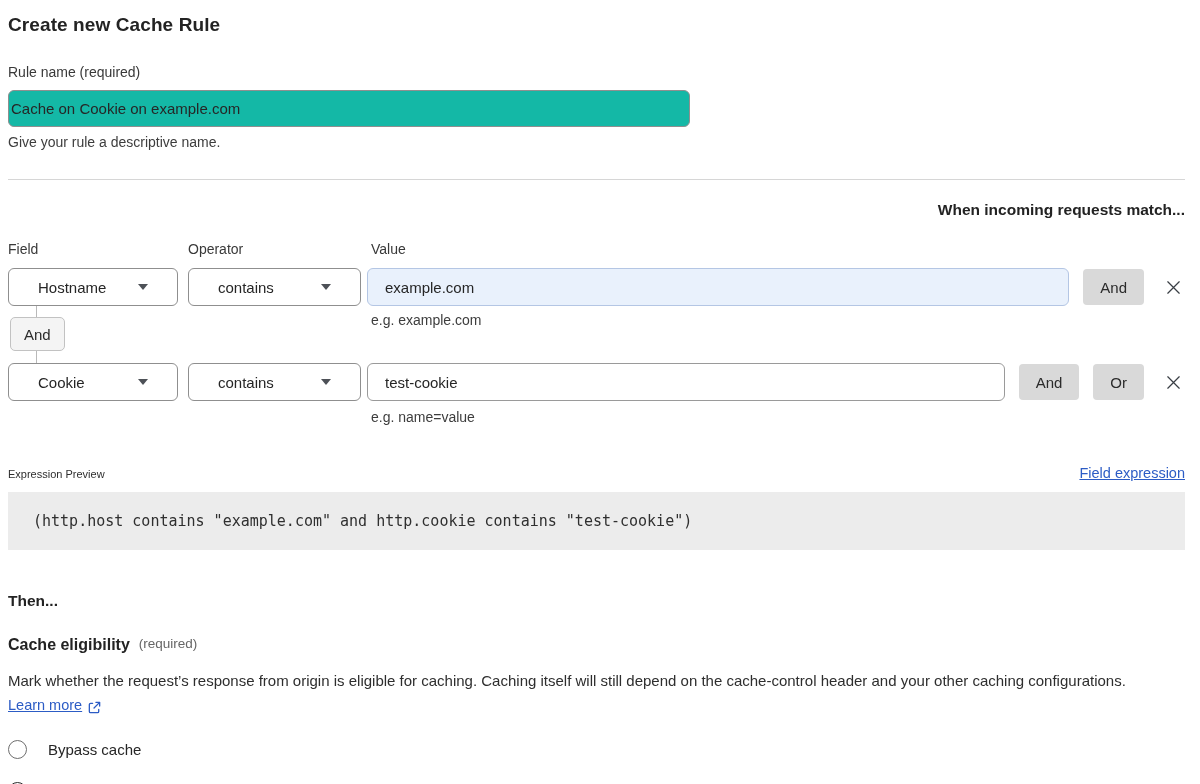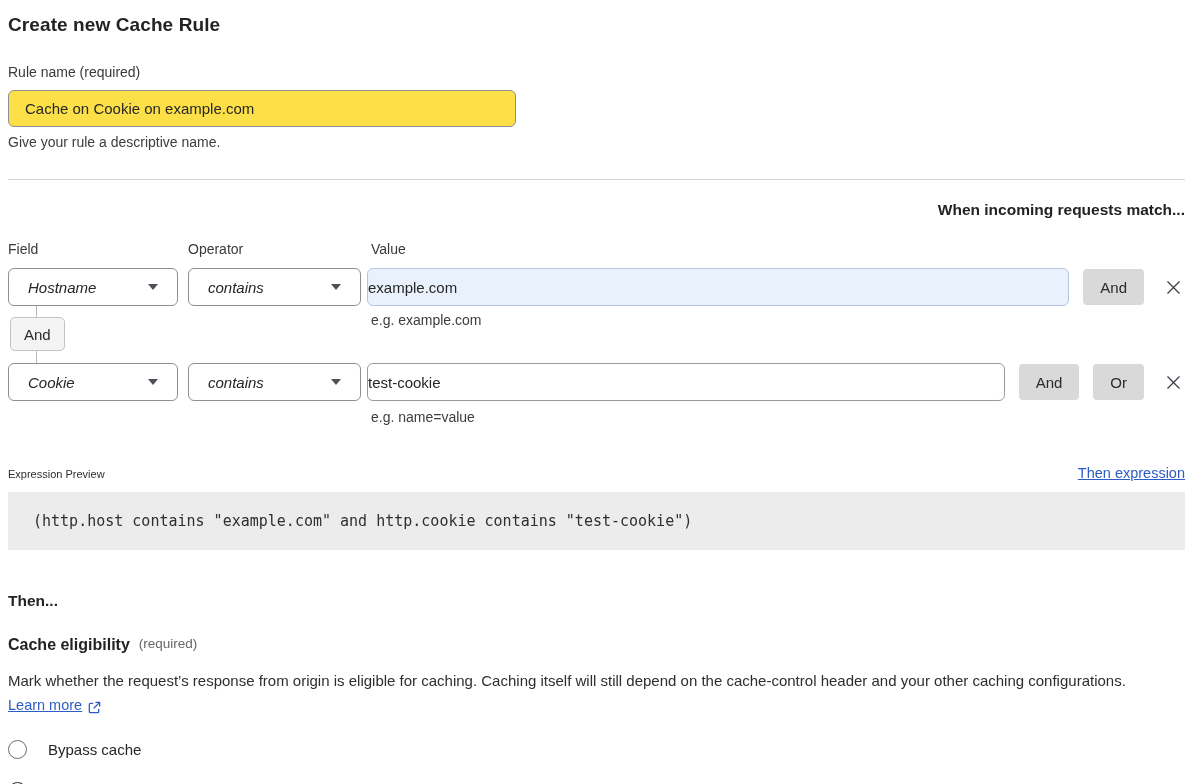--- a/index.html
+++ b/index.html
@@ -9,51 +9,51 @@
     color: #2e2e2e;
     padding: 8px 7px 20px 8px;
   }
   .content { width: 1177px; position: relative; }
 
   h1.page-title { font-size: 19px; font-weight: 700; color: #232323; letter-spacing: .1px; margin-top: 6px; }
 
   .field-label { font-size: 14px; color: #393939; }
   .rule-name-label { margin-top: 28px; }
   .rule-name-input {
-    display: block; margin-top: 10px; width: 508px; height: 37px;
-    border: 1px solid #8f8f8f; border-radius: 6px; padding: 0 16px;
+    display: block; margin-top: 10px; width: 682px; height: 37px;
+    border: 1px solid #8f8f8f; border-radius: 6px; padding: 0 2px;
     font-family: "Liberation Sans", sans-serif; font-size: 15px; color: #262626;
-    background: #fde047; outline: none;
+    background: #14b8a6; outline: none;
   }
   .help-text { margin-top: 7px; font-size: 14px; color: #3d3d3d; }
 
   .divider { border: none; border-top: 1px solid #d6d6d6; margin-top: 29px; }
 
   .match-heading { margin-top: 21px; font-size: 15.5px; font-weight: 700; color: #232323; text-align: right; }
 
   .col-labels { display: flex; margin-top: 22px; }
   .col-label-field { width: 180px; }
   .col-label-operator { width: 183px; }
   .col-label-value { flex: 1; }
 
   .condition-row { display: flex; align-items: center; margin-top: 11px; }
   .select-box {
     height: 38px; border: 1px solid #8f8f8f; border-radius: 6px; background: #fff;
     display: flex; align-items: center; justify-content: space-between;
-    padding: 0 19px; font-size: 15px; color: #262626; cursor: pointer; font-style: italic;
+    padding: 0 29px; font-size: 15px; color: #262626; cursor: pointer;
   }
   .select-field { width: 170px; margin-right: 10px; }
   .select-operator { width: 173px; margin-right: 6px; }
   .chevron-down {
     width: 0; height: 0; border-left: 5px solid transparent;
     border-right: 5px solid transparent; border-top: 6px solid #4d5157; margin-left: 8px;
   }
   .value-input {
     flex: 1; height: 38px; border: 1px solid #9a9a9a; border-radius: 6px;
-    padding: 0 0; font-family: "Liberation Sans", sans-serif;
+    padding: 0 17px; font-family: "Liberation Sans", sans-serif;
     font-size: 15px; color: #262626; outline: none; background: #fff; min-width: 0;
   }
   .value-input.highlight { background: #e9f1fc; border-color: #b4c6e4; }
   .logic-btn {
     margin-left: 14px; height: 36px; padding: 0 17px; background: #d9d9d9;
     border: none; border-radius: 4px; font-family: "Liberation Sans", sans-serif;
     font-size: 15px; color: #2b2b2b; cursor: pointer; flex: 0 0 auto;
   }
   .remove-btn {
     margin-left: 17px; width: 24px; height: 24px; background: none; border: none;
@@ -162,21 +162,21 @@
     <button class="remove-btn">
       <svg width="19" height="19" viewBox="0 0 20 20" fill="none" stroke="#3a3f45" stroke-width="1.3" stroke-linecap="round">
           <path d="M4 4l12 12M16 4L4 16"></path>
         </svg>
     </button>
   </div>
   <div class="help-text hint-row">e.g. name=value</div>
 
   <div class="expr-header">
     <div class="expr-label">Expression Preview</div>
-    <a class="link">Then expression</a>
+    <a class="link">Field expression</a>
   </div>
   <div class="expr-code">(http.host contains "example.com" and http.cookie contains "test-cookie")</div>
 
   <div class="then-heading">Then...</div>
 
   <div class="elig-heading-row">
     <span class="elig-heading">Cache eligibility</span>
     <span class="required-tag">(required)</span>
   </div>
 

